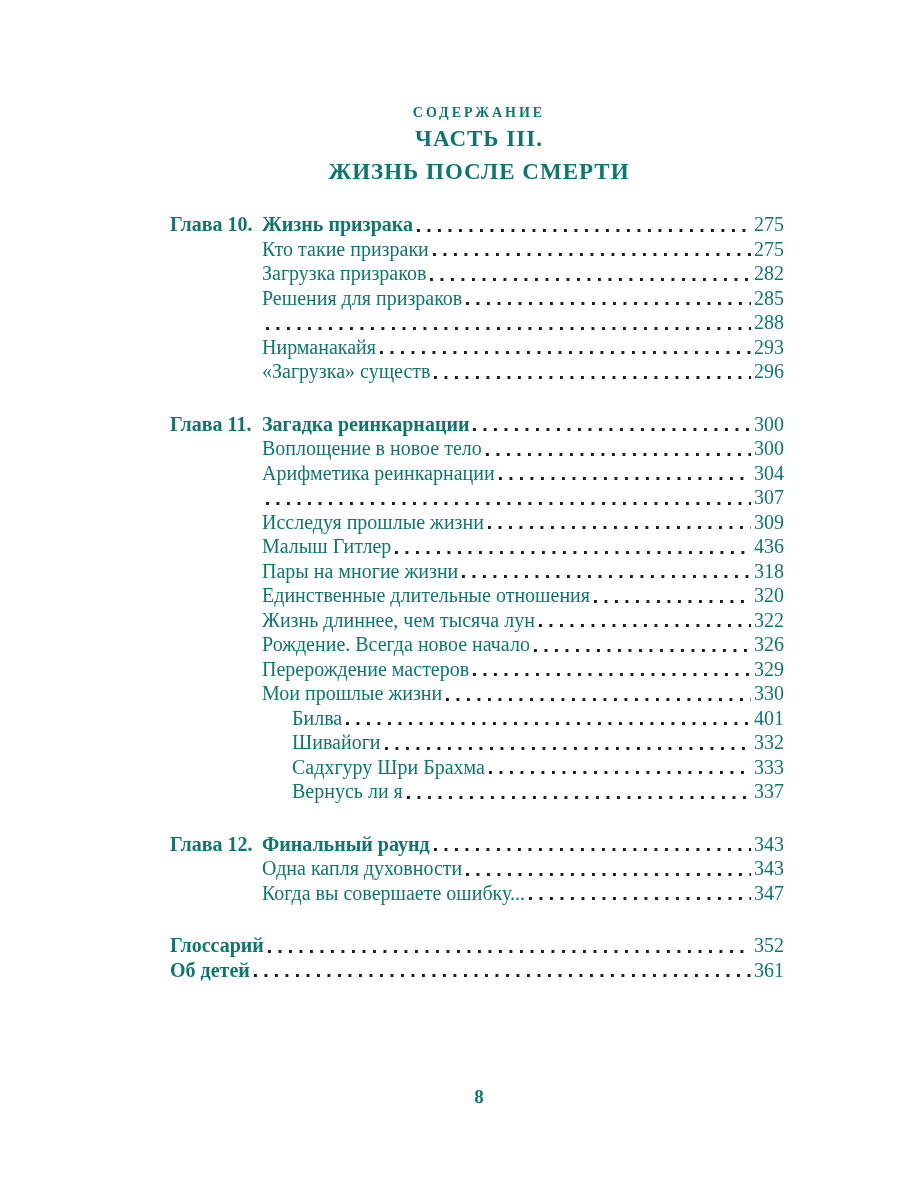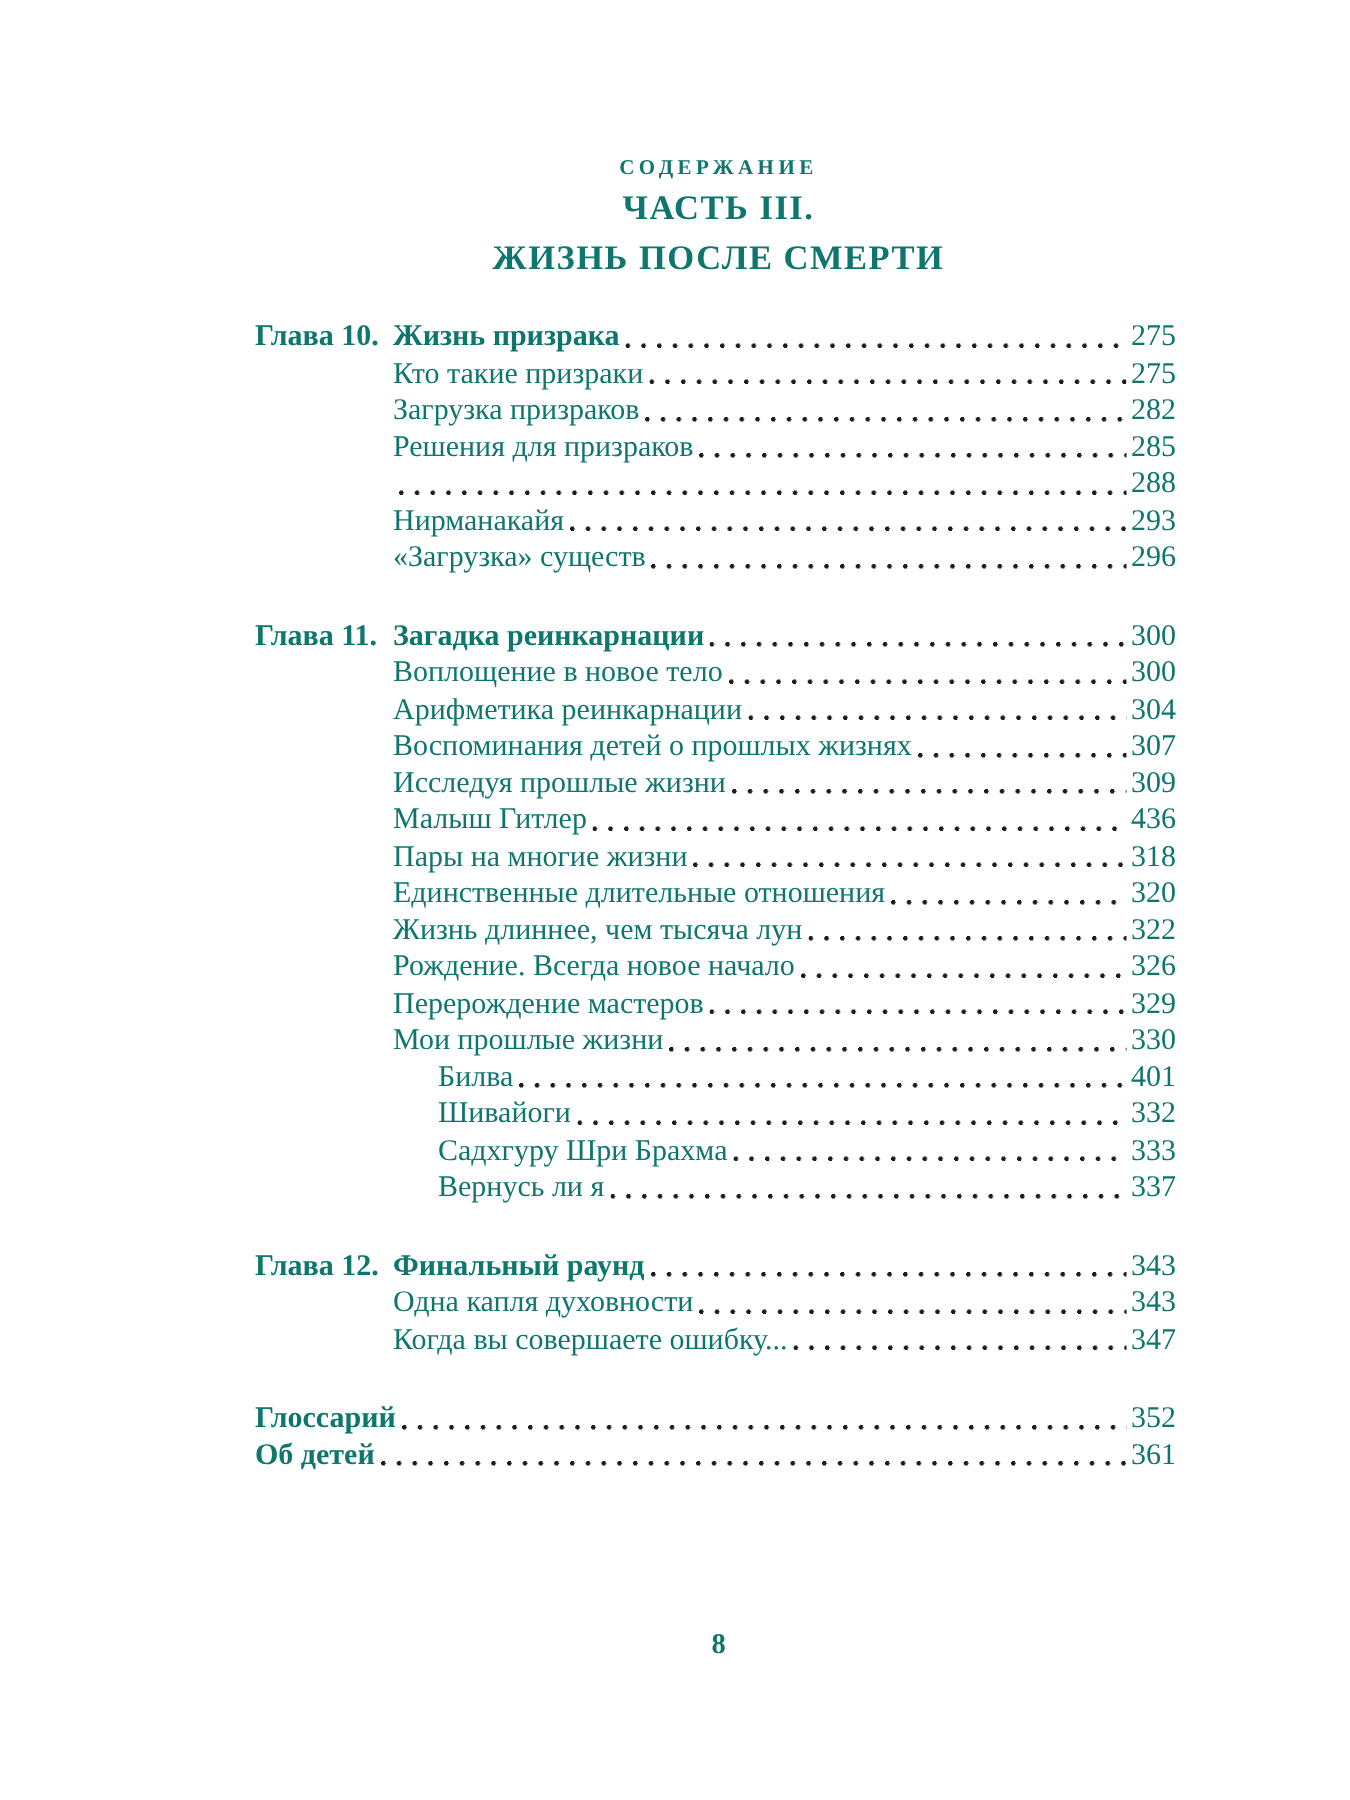--- a/index.html
+++ b/index.html
@@ -161,21 +161,20 @@
             <span class="pagenum">300</span>
           </div>
           <div class="toc-row">
             <span class="prefix"></span>
             <span class="title">Арифметика реинкарнации</span>
             <span class="dots"></span>
             <span class="pagenum">304</span>
           </div>
           <div class="toc-row">
             <span class="prefix"></span>
-            <span class="title">Воспоминания детей о прошлых жизнях</span>
             <span class="dots"></span>
             <span class="pagenum">307</span>
           </div>
           <div class="toc-row">
             <span class="prefix"></span>
             <span class="title">Исследуя прошлые жизни</span>
             <span class="dots"></span>
             <span class="pagenum">309</span>
           </div>
           <div class="toc-row">

